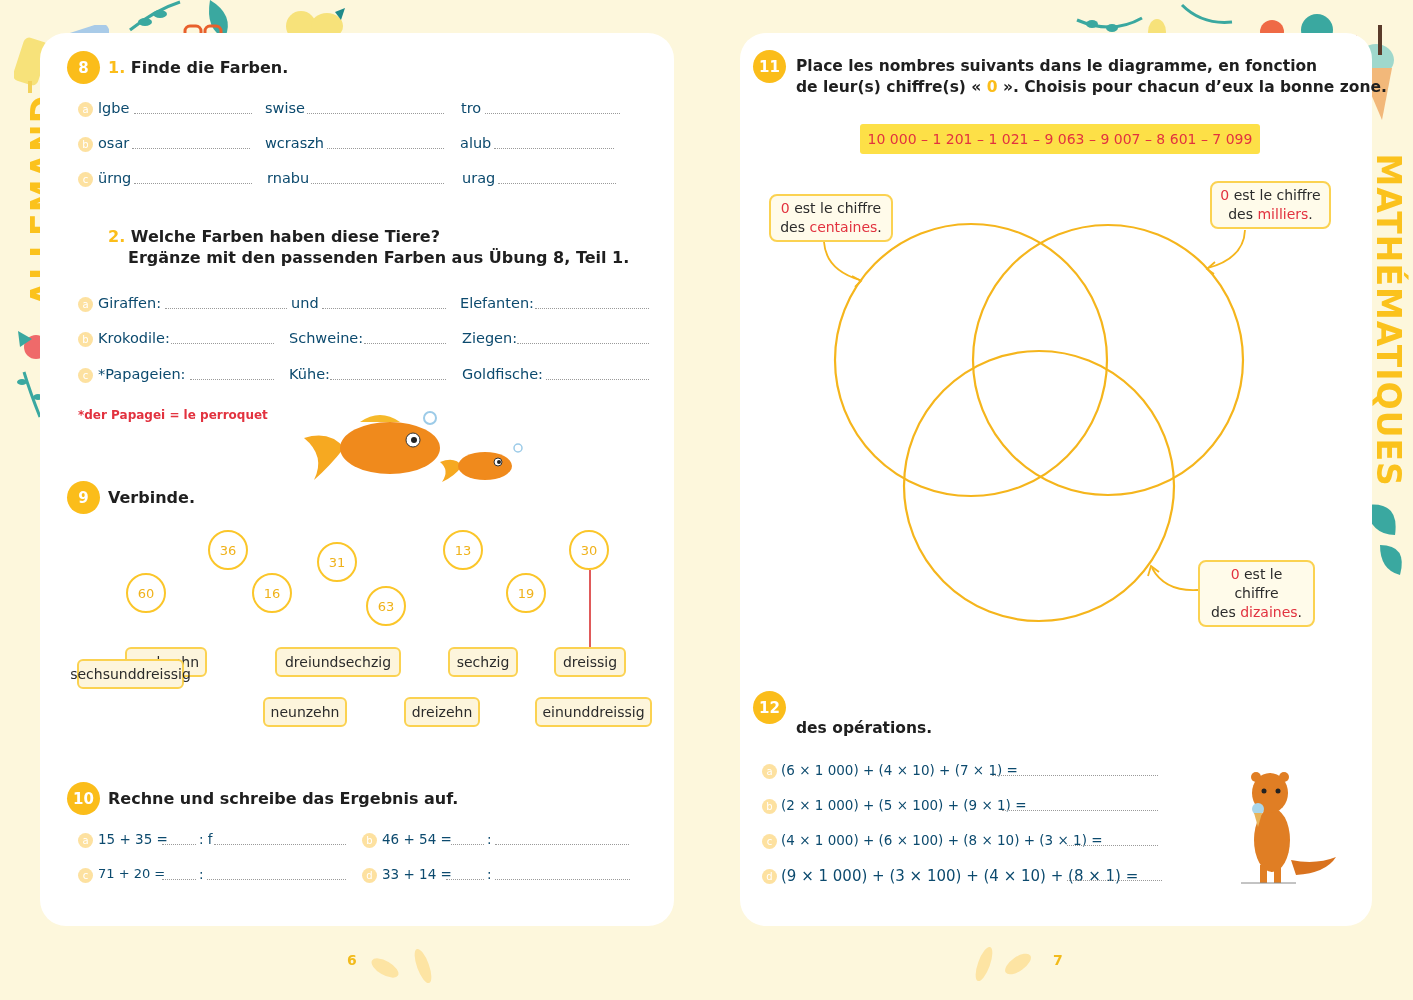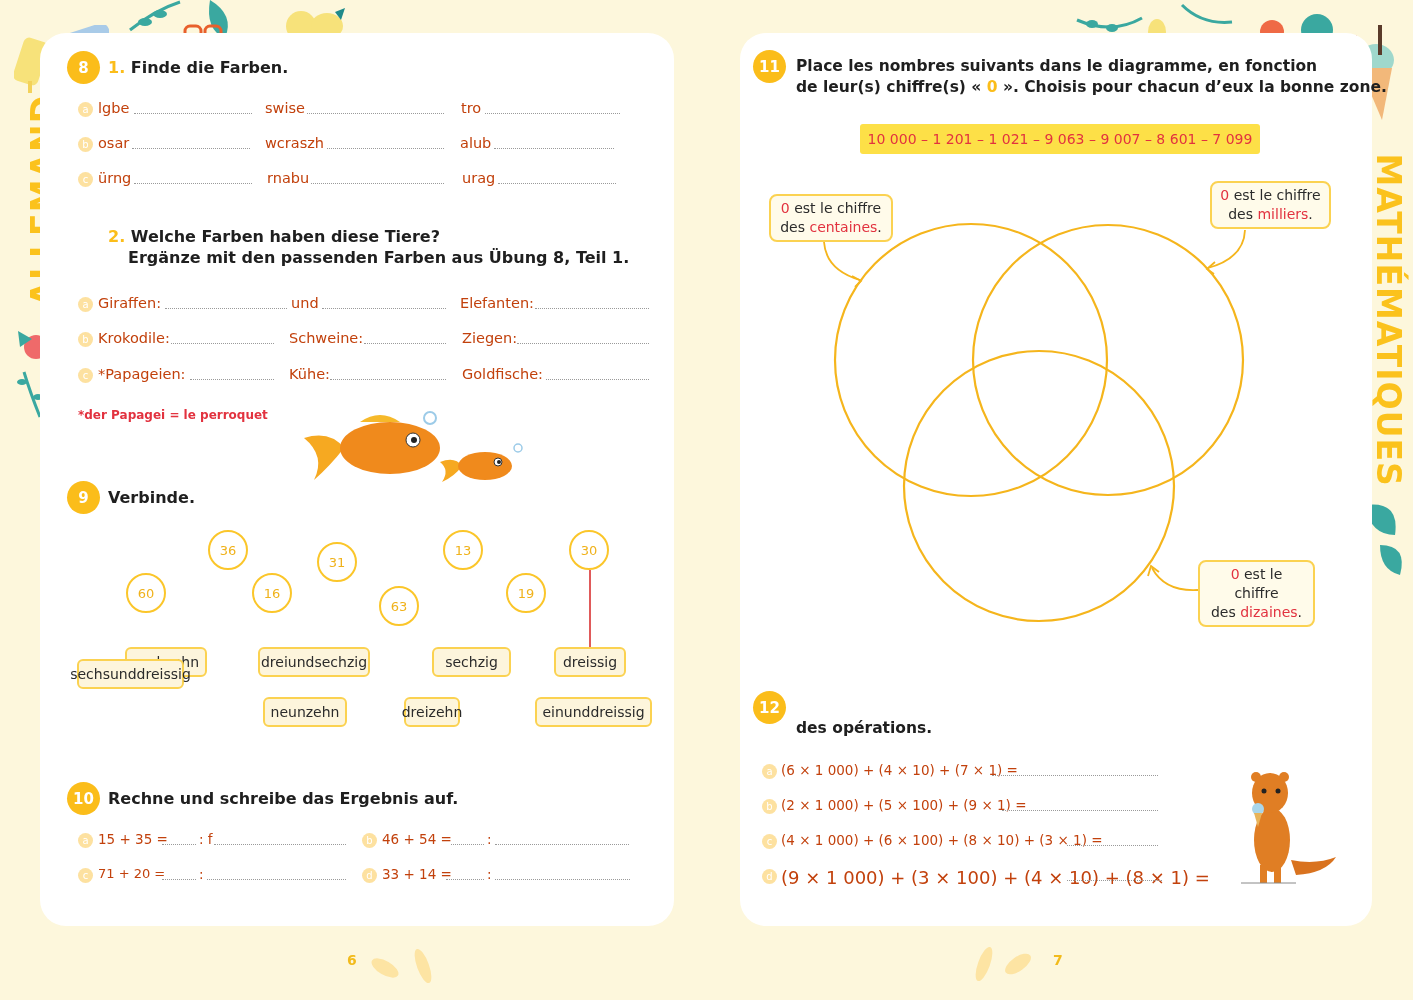--- a/index.html
+++ b/index.html
@@ -41,21 +41,21 @@
     display: flex; align-items: center; justify-content: center;
   }
   .heading {
     position: absolute;
     font-weight: bold;
     font-size: 16px;
     color: #1f1f1f;
     line-height: 21px;
   }
   .heading .num { color: #fbbd1a; }
-  .sub { position: absolute; font-size: 14.5px; color: #c2410c; white-space: nowrap; }
+  .sub { position: absolute; font-size: 14.5px; color: #0c4a6e; white-space: nowrap; }
   .letter {
     position: absolute;
     width: 15px; height: 15px;
     border-radius: 50%;
     background: #fde1a0;
     color: #fff;
     font-size: 10px;
     display: flex; align-items: center; justify-content: center;
   }
   .dots {
@@ -253,34 +253,34 @@
   <circle cx="218" cy="48" r="4" fill="none" stroke="#9ccbe8" stroke-width="1.5"></circle>
 </svg>
 
 <div class="ex-badge" style="left:67px;top:481px">9</div>
 <div class="heading" style="left:108px;top:487px">Verbinde.</div>
 
 <div class="num-circle" style="left:208px;top:530px">36</div>
 <div class="num-circle" style="left:126px;top:573px">60</div>
 <div class="num-circle" style="left:252px;top:573px">16</div>
 <div class="num-circle" style="left:317px;top:542px">31</div>
-<div class="num-circle" style="left:379px;top:586px">63</div>
+<div class="num-circle" style="left:366px;top:586px">63</div>
 <div class="num-circle" style="left:443px;top:530px">13</div>
 <div class="num-circle" style="left:506px;top:573px">19</div>
 <div class="num-circle" style="left:569px;top:530px">30</div>
 <div class="connector" style="left:589px;top:570px;height:78px"></div>
 
 <div class="word-box" style="left:125px;top:647px;width:82px">sechzehn</div>
-<div class="word-box" style="left:258px;top:647px;width:112px">dreiundsechzig</div>
-<div class="word-box" style="left:432px;top:647px;width:79px">sechzig</div>
+<div class="word-box" style="left:275px;top:647px;width:126px">dreiundsechzig</div>
+<div class="word-box" style="left:448px;top:647px;width:70px">sechzig</div>
 <div class="word-box" style="left:554px;top:647px;width:72px">dreissig</div>
 
 <div class="word-box" style="left:77px;top:659px;width:107px">sechsunddreissig</div>
 <div class="word-box" style="left:263px;top:697px;width:84px">neunzehn</div>
-<div class="word-box" style="left:404px;top:697px;width:56px">dreizehn</div>
+<div class="word-box" style="left:404px;top:697px;width:76px">dreizehn</div>
 <div class="word-box" style="left:535px;top:697px;width:117px">einunddreissig</div>
 
 <div class="ex-badge" style="left:67px;top:782px">10</div>
 <div class="heading" style="left:108px;top:788px">Rechne und schreibe das Ergebnis auf.</div>
 
 <div>
   <div class="letter" style="left:78px;top:833px">a</div>
   <div class="sub" style="left:98px;top:831px;font-size:13.5px">15 + 35 =</div>
   <div class="dots" style="left:162px;top:844px;width:34px"></div>
   <div class="sub" style="left:199px;top:831px;font-size:13.5px">: f</div>
@@ -366,21 +366,21 @@
   <div class="sub" style="left:781px;top:797px;font-size:13.5px">(2 × 1 000) + (5 × 100) + (9 × 1) =</div>
   <div class="dots" style="left:1002px;top:810px;width:156px"></div>
 </div>
 <div>
   <div class="letter" style="left:762px;top:834px">c</div>
   <div class="sub" style="left:781px;top:832px;font-size:13.5px">(4 × 1 000) + (6 × 100) + (8 × 10) + (3 × 1) =</div>
   <div class="dots" style="left:1067px;top:845px;width:91px"></div>
 </div>
 <div>
   <div class="letter" style="left:762px;top:869px">d</div>
-  <div class="sub" style="left:781px;top:867px;font-size:18px">(9 × 1 000) + (3 × 100) + (4 × 10) + (8 × 1) =</div>
+  <div class="sub" style="left:781px;top:867px;font-size:15px">(9 × 1 000) + (3 × 100) + (4 × 10) + (8 × 1) =</div>
   <div class="dots" style="left:1067px;top:880px;width:95px"></div>
 </div>
 
 <svg class="deco" style="left:1236px;top:765px" width="105" height="122" viewBox="0 0 105 122">
   <path d="M55 95 Q80 100 100 92 Q90 108 60 110Z" fill="#d9731f"></path>
   <ellipse cx="36" cy="75" rx="18" ry="32" fill="#e07e24"></ellipse>
   <ellipse cx="34" cy="28" rx="18" ry="20" fill="#e07e24"></ellipse>
   <circle cx="20" cy="12" r="5" fill="#e07e24"></circle>
   <circle cx="48" cy="12" r="5" fill="#e07e24"></circle>
   <circle cx="28" cy="26" r="2.5" fill="#222"></circle>

